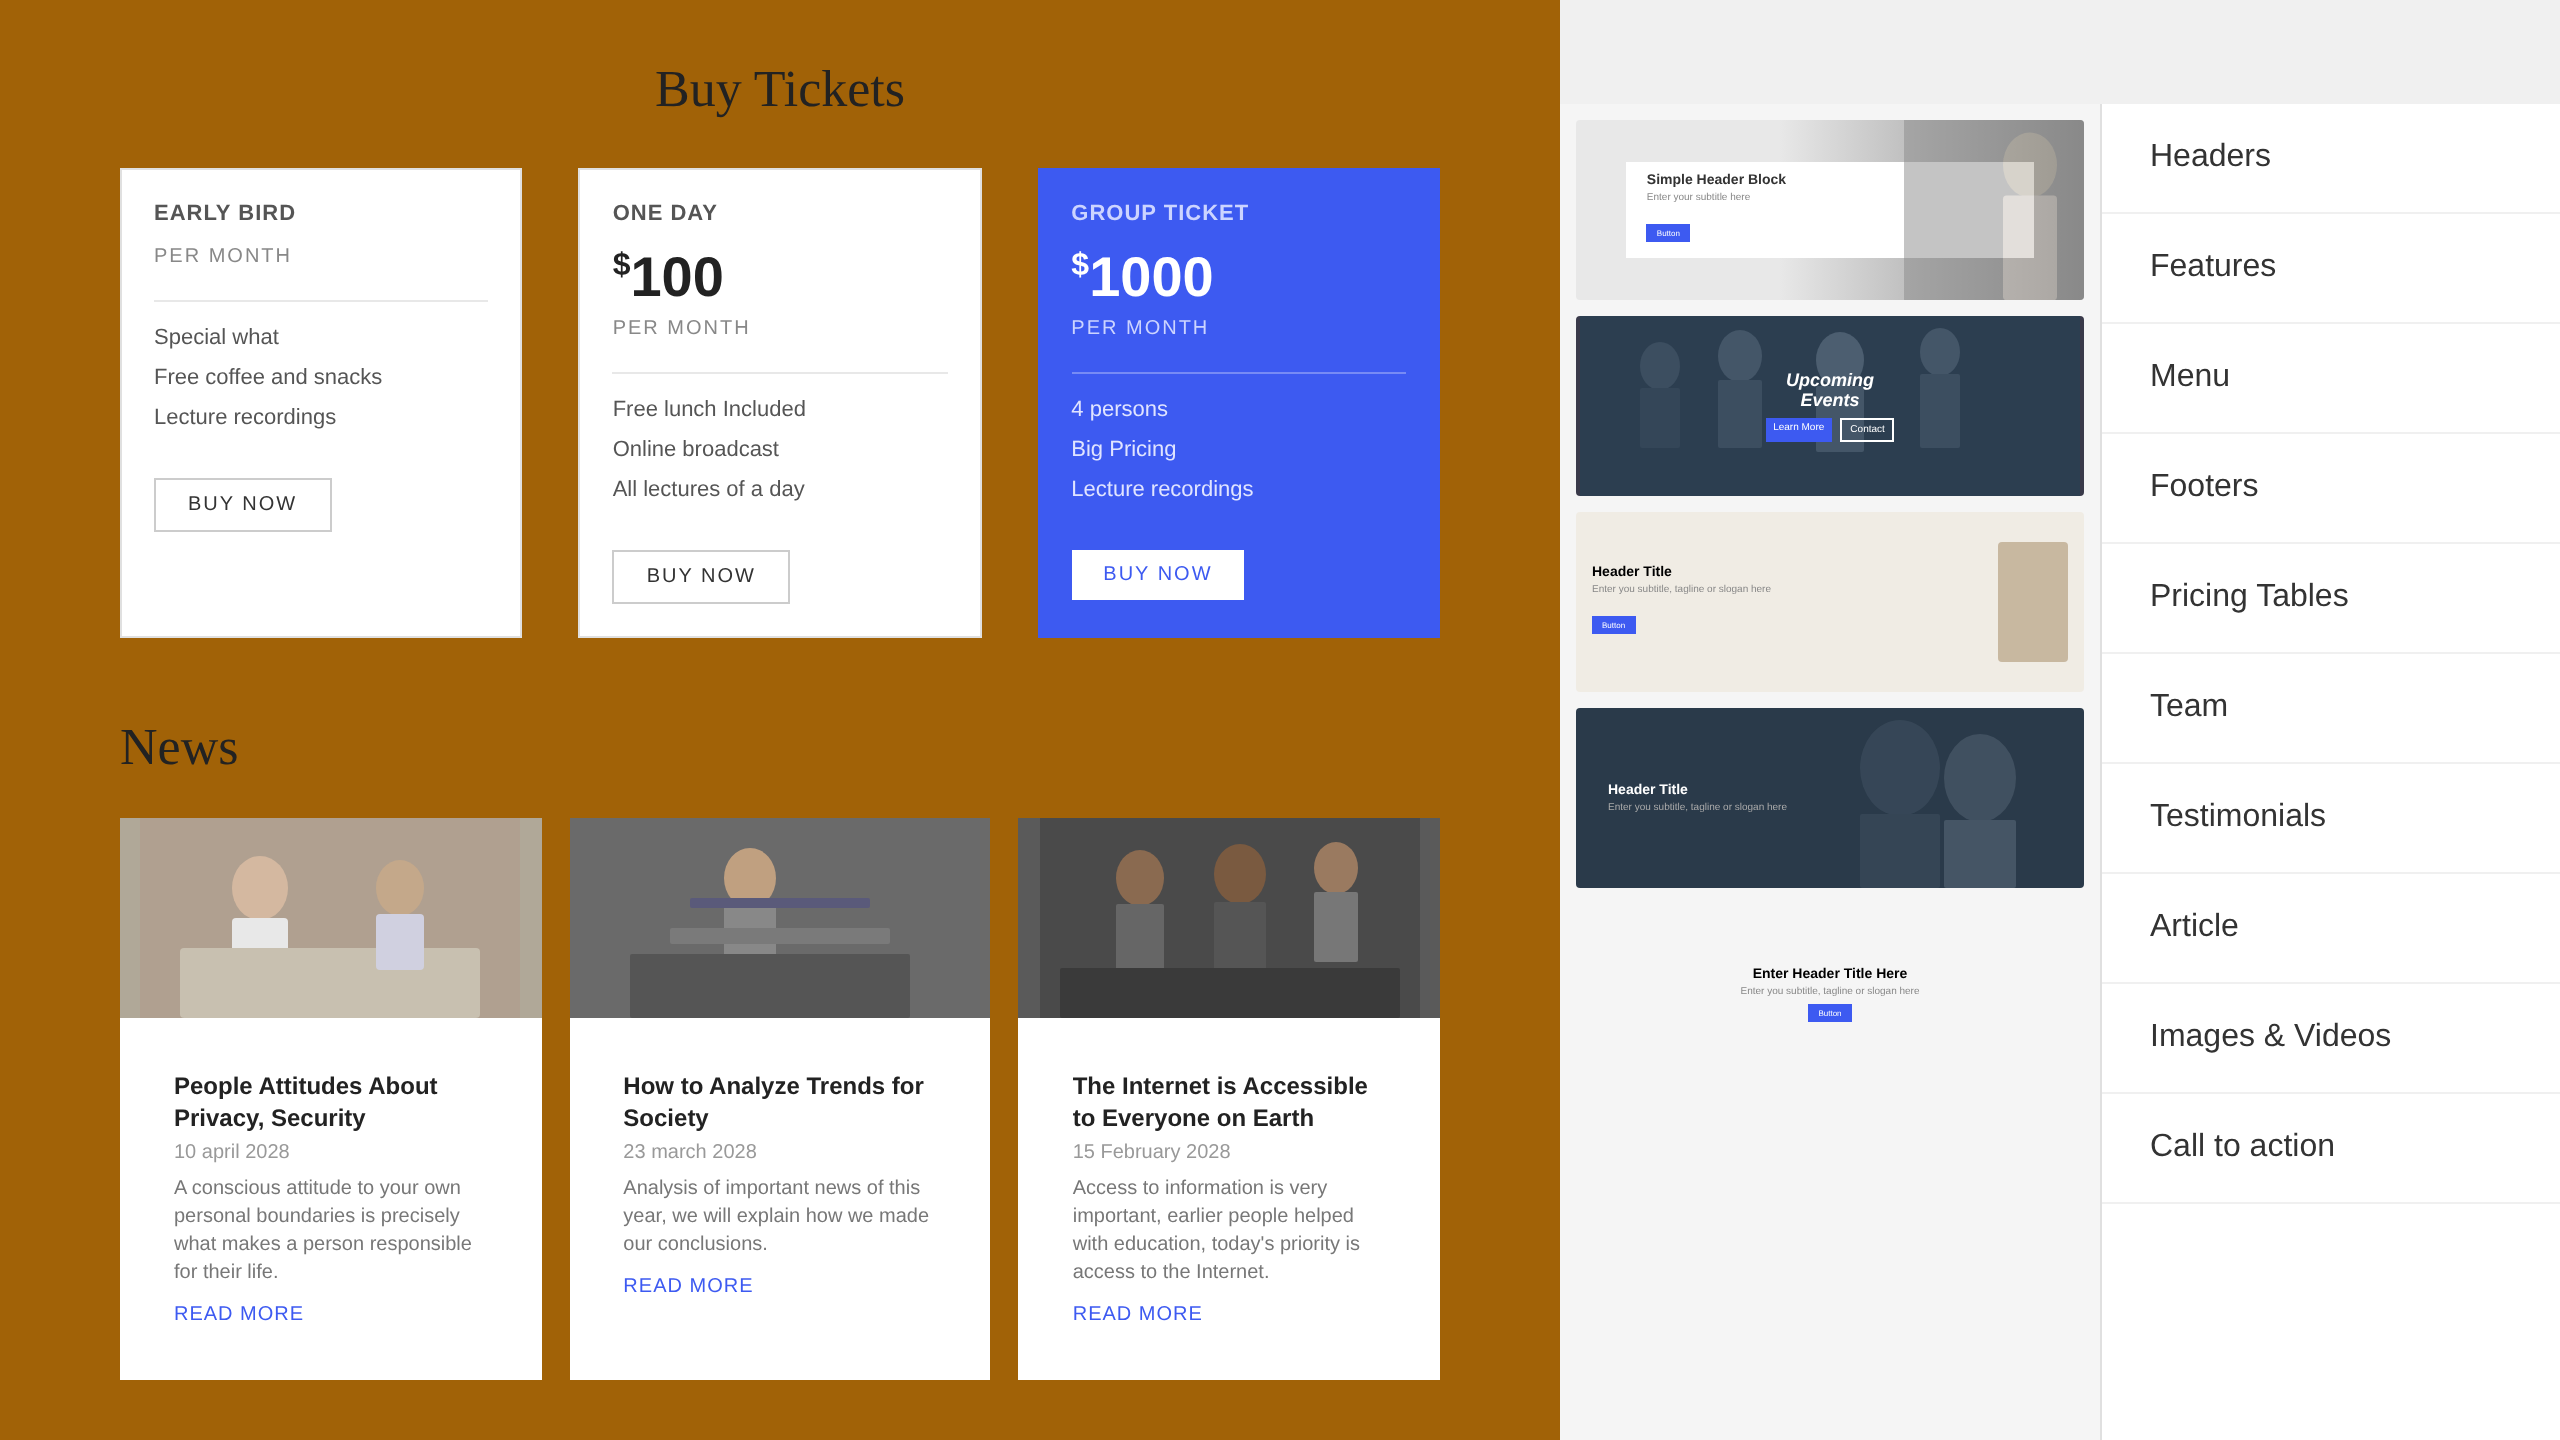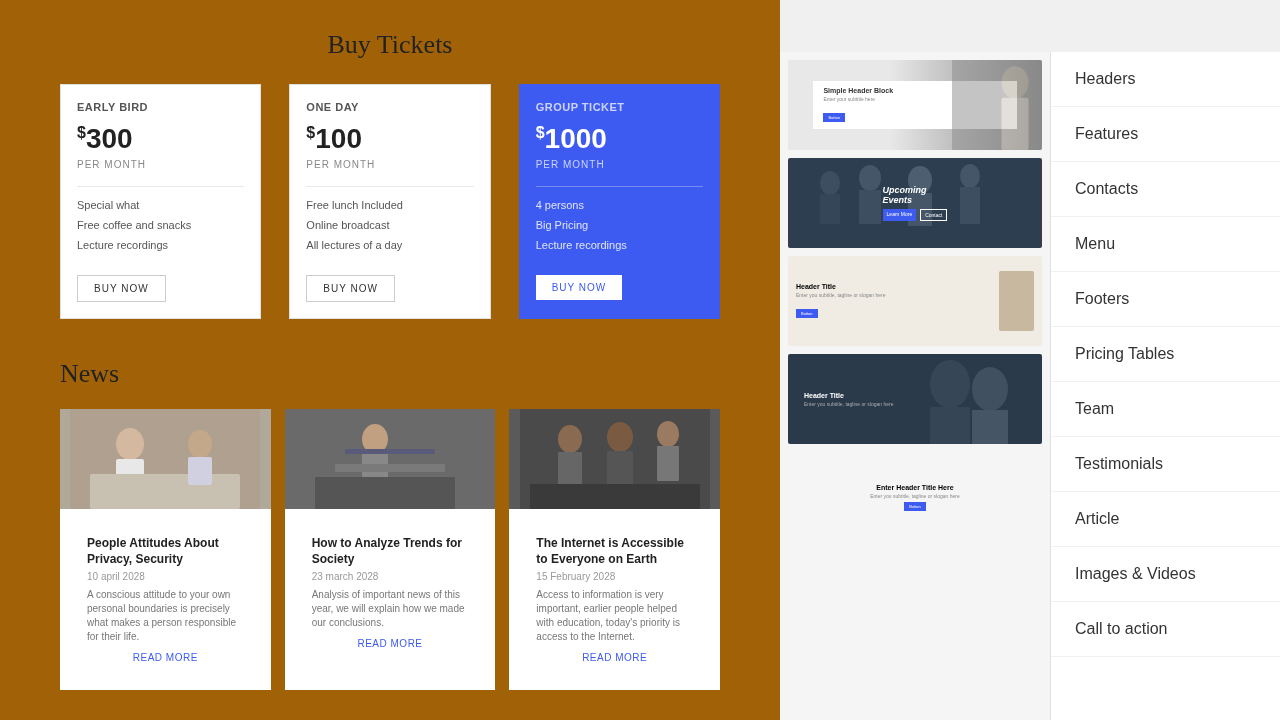--- a/index.html
+++ b/index.html
@@ -179,21 +179,20 @@
       line-height: 1.4;
       margin-bottom: 8px;
     }
 
     .news-readmore {
       font-size: 10px;
       color: #3d5af1;
       text-transform: uppercase;
       letter-spacing: 0.5px;
       cursor: pointer;
-      text-align: center;
     }
 
     
     .thumbnails-panel {
       width: 270px;
       height: 720px;
       background: #f5f5f5;
       overflow-y: auto;
       padding: 8px;
       display: flex;
@@ -393,21 +392,20 @@
 </head>
 <body>
 
 <div class="page-content">
 
   <h2 class="section-title">Buy Tickets</h2>
   <div class="pricing-cards">
 
     <div class="pricing-card">
       <div class="card-tier">EARLY BIRD</div>
-      <div class="card-price"><sup>$</sup>300</div>
       <div class="card-period">PER MONTH</div>
       <hr class="card-divider">
       <div class="card-feature">Special what</div>
       <div class="card-feature">Free coffee and snacks</div>
       <div class="card-feature">Lecture recordings</div>
       <button class="card-btn">BUY NOW</button>
     </div>
 
     <div class="pricing-card">
       <div class="card-tier">ONE DAY</div>
@@ -524,21 +522,21 @@
           <ellipse cx="40" cy="25" rx="10" ry="12" fill="#5a6a7a"></ellipse>
           <rect x="30" y="36" width="20" height="30" fill="#4a5a6a" rx="1"></rect>
           <ellipse cx="80" cy="20" rx="11" ry="13" fill="#6a7a8a"></ellipse>
           <rect x="69" y="32" width="22" height="34" fill="#5a6a7a" rx="1"></rect>
           <ellipse cx="130" cy="22" rx="12" ry="14" fill="#7a8a9a"></ellipse>
           <rect x="118" y="35" width="24" height="33" fill="#6a7a8a" rx="1"></rect>
           <ellipse cx="180" cy="18" rx="10" ry="12" fill="#6a7a8a"></ellipse>
           <rect x="170" y="29" width="20" height="37" fill="#5a6a7a" rx="1"></rect>
           <rect width="250" height="90" fill="rgba(30,50,70,0.5)"></rect>
         </svg>
-        <div class="thumb2-overlay" style="position:relative;z-index:1;text-align:left">
+        <div class="thumb2-overlay" style="position:relative;z-index:1;text-align:center">
           <div style="font-size:9px;font-style:italic;font-weight:bold;color:white">Upcoming</div>
           <div style="font-size:9px;font-style:italic;font-weight:bold;color:white">Events</div>
           <div style="display:flex;gap:4px;justify-content:center;margin-top:4px">
             <div style="background:#3d5af1;color:white;font-size:5px;padding:2px 4px">Learn More</div>
             <div style="background:transparent;border:1px solid white;color:white;font-size:5px;padding:2px 4px">Contact</div>
           </div>
         </div>
       </div>
 
       <div class="thumbnail-item thumb3">
@@ -567,21 +565,20 @@
       <div class="thumbnail-item thumb5">
         <div class="thumb5-title">Enter Header Title Here</div>
         <div class="thumb5-sub">Enter you subtitle, tagline or slogan here</div>
         <div class="thumb5-btn">Button</div>
       </div>
     </div>
 
     <div class="categories-panel">
       <div class="category-item">Headers</div>
       <div class="category-item">Features</div>
-      <div class="category-item">Contacts</div>
       <div class="category-item">Menu</div>
       <div class="category-item">Footers</div>
       <div class="category-item">Pricing Tables</div>
       <div class="category-item">Team</div>
       <div class="category-item">Testimonials</div>
       <div class="category-item">Article</div>
       <div class="category-item">Images &amp; Videos</div>
       <div class="category-item">Call to action</div>
     </div>
   </div>

